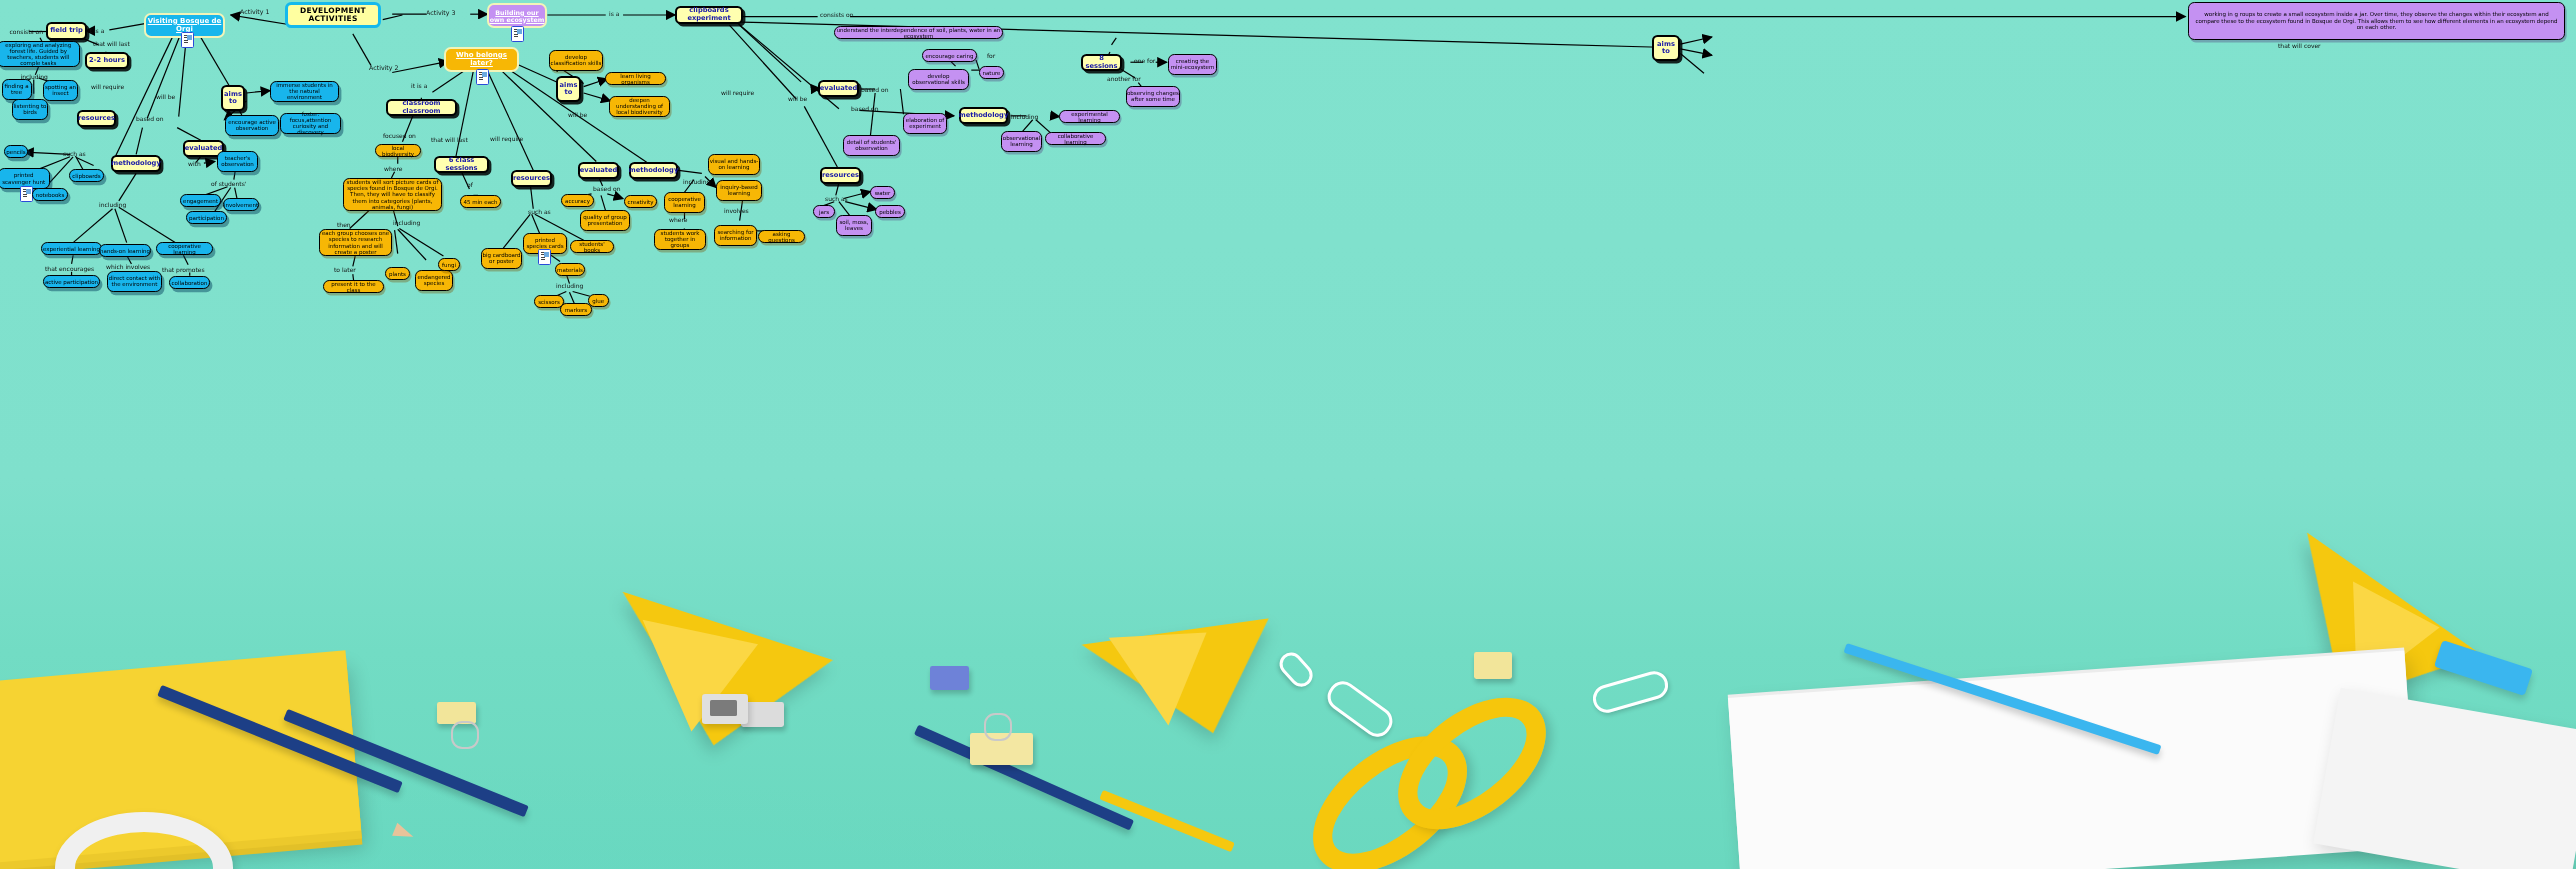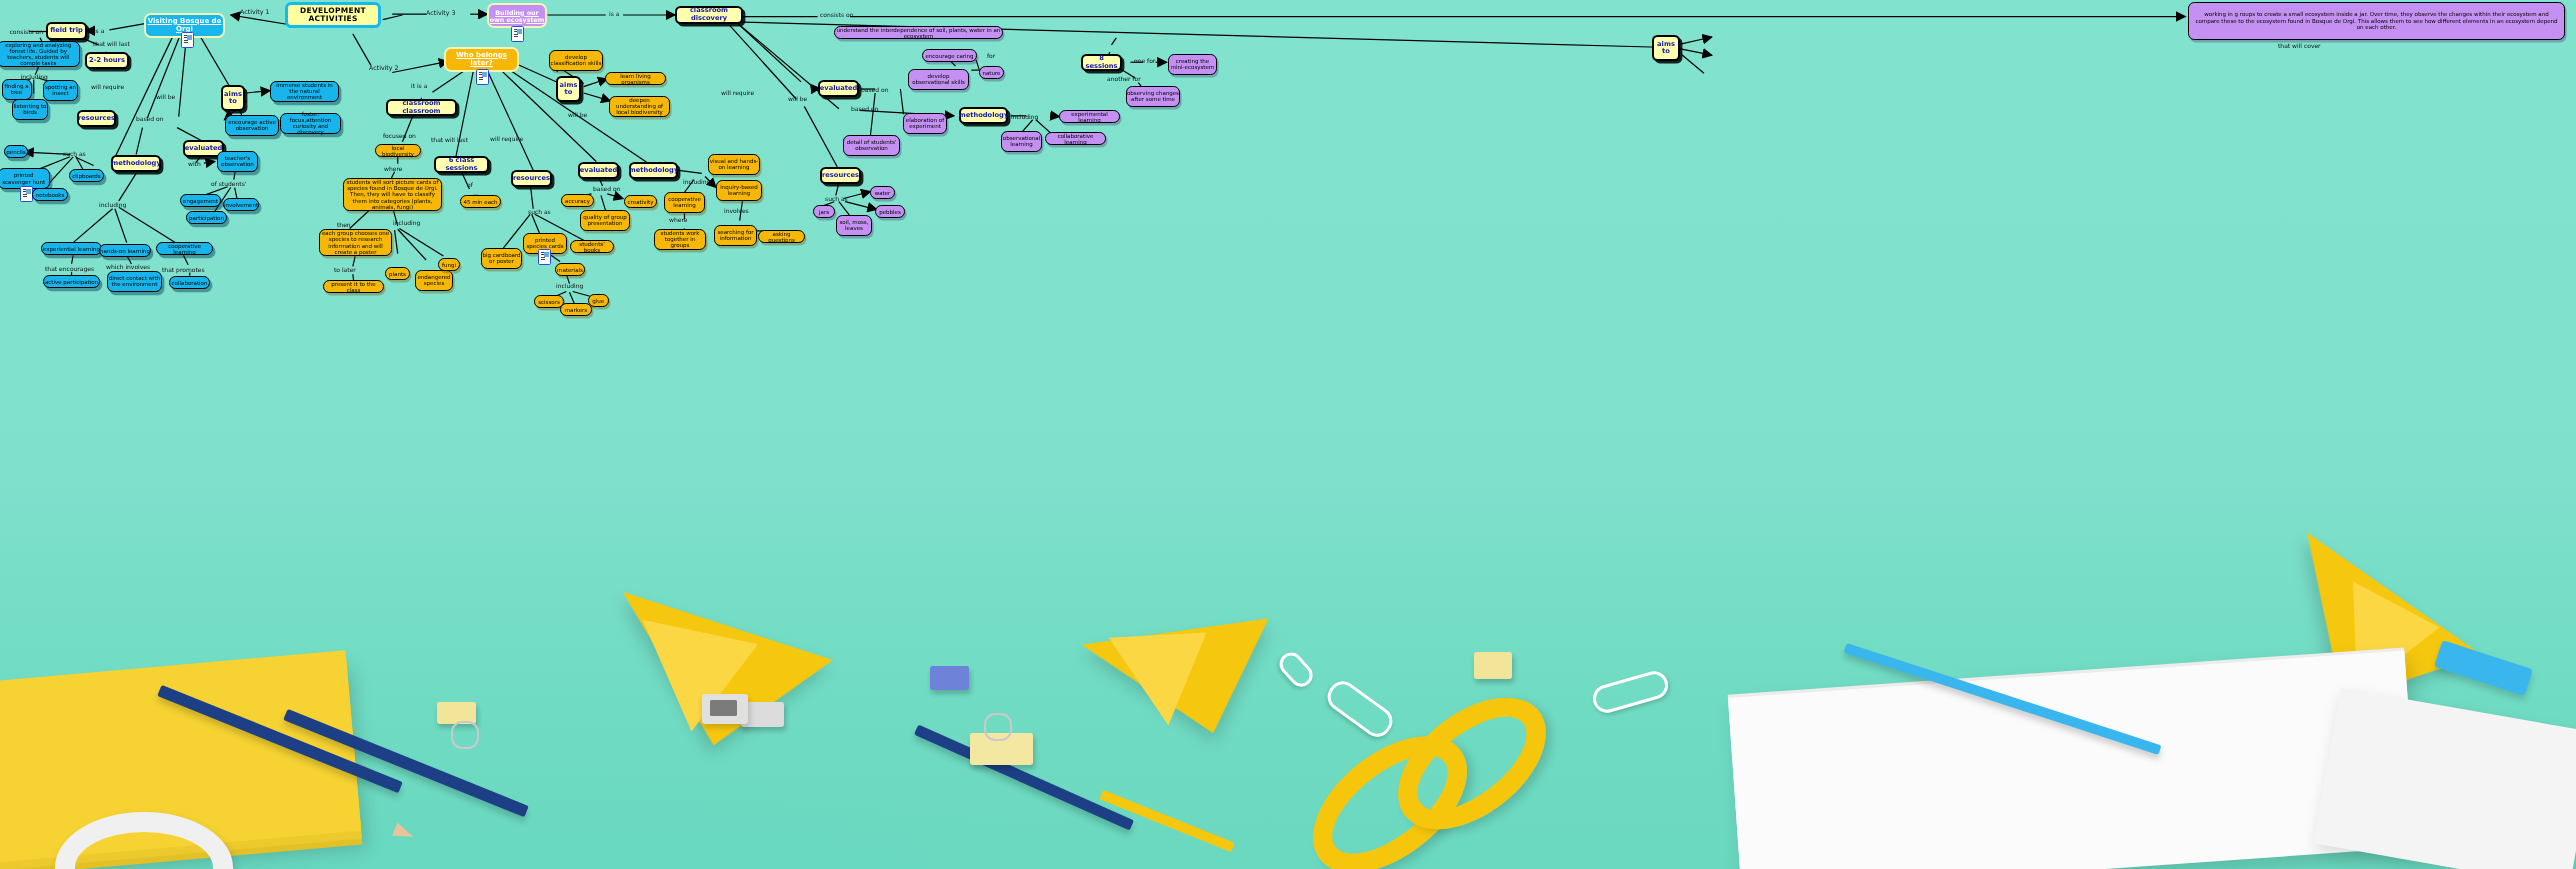--- a/index.html
+++ b/index.html
@@ -567,21 +567,21 @@
 <div class="node n-orange" style="left:609px;top:96px;width:61px;height:20.5px;font-size:5.5px;">
   <span>deepen understanding of local biodiversity</span>
 </div>
 
 <div class="node n-purple-root" style="left:487px;top:3.2px;width:60px;height:25px;font-size:6.3px;">
   <span>Building our own ecosystem</span>
 </div>
 <div class="res-icon" style="left:511px;top:26px;"></div>
 <div class="lbl" style="left:609px;top:9.5px;font-size:6px;">is a</div>
 <div class="node n-key" style="left:675px;top:6.3px;width:68px;height:17.3px;font-size:6.7px;">
-  <span>classroom discovery</span>
+  <span>clipboards experiment</span>
 </div>
 <div class="lbl" style="left:820px;top:11px;font-size:6px;">consists on</div>
 <div class="node n-purple" style="left:2188px;top:1.6px;width:377px;height:38px;font-size:5.5px;padding:2.4px 4.7px;">
   <span>working in g roups to create a small ecosystem inside a jar. Over time, they observe the changes within their ecosystem and compare these to the ecosystem found in Bosque de Orgi. This allows them to see how different elements in an ecosystem depend on each other.</span>
 </div>
 <div class="lbl" style="left:2278px;top:42px;font-size:6px;">that will cover</div>
 <div class="node n-key" style="left:1081px;top:54px;width:41px;height:17.3px;font-size:6.7px;">
   <span>8 sessions</span>
 </div>
 <div class="lbl" style="left:1134px;top:57px;font-size:6px;">one for</div>

